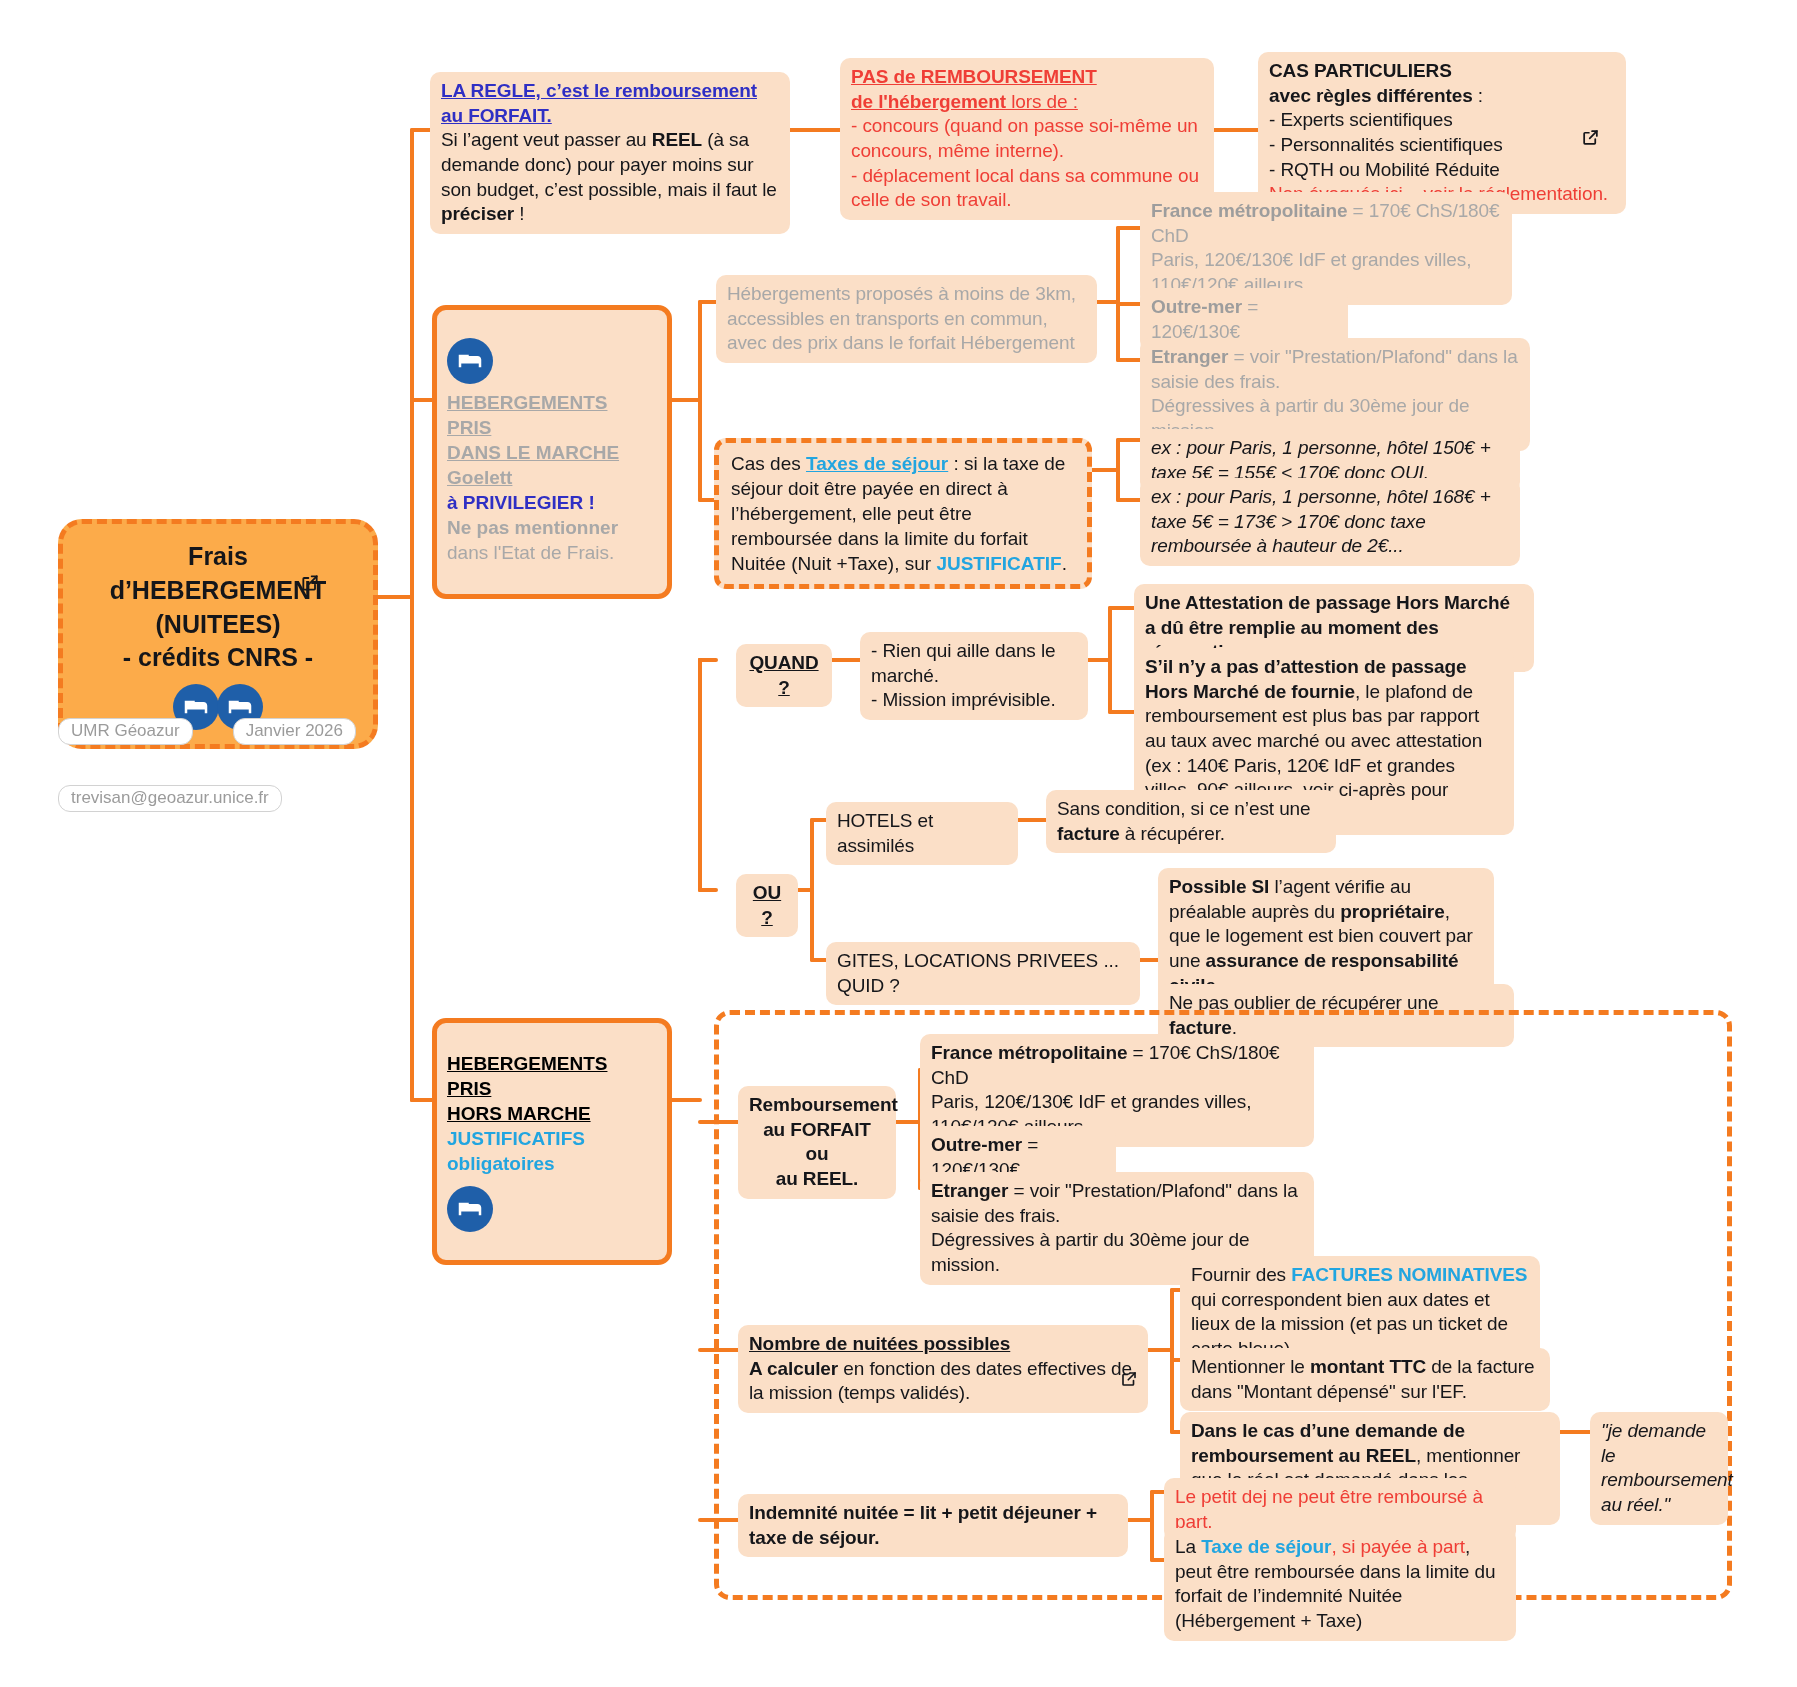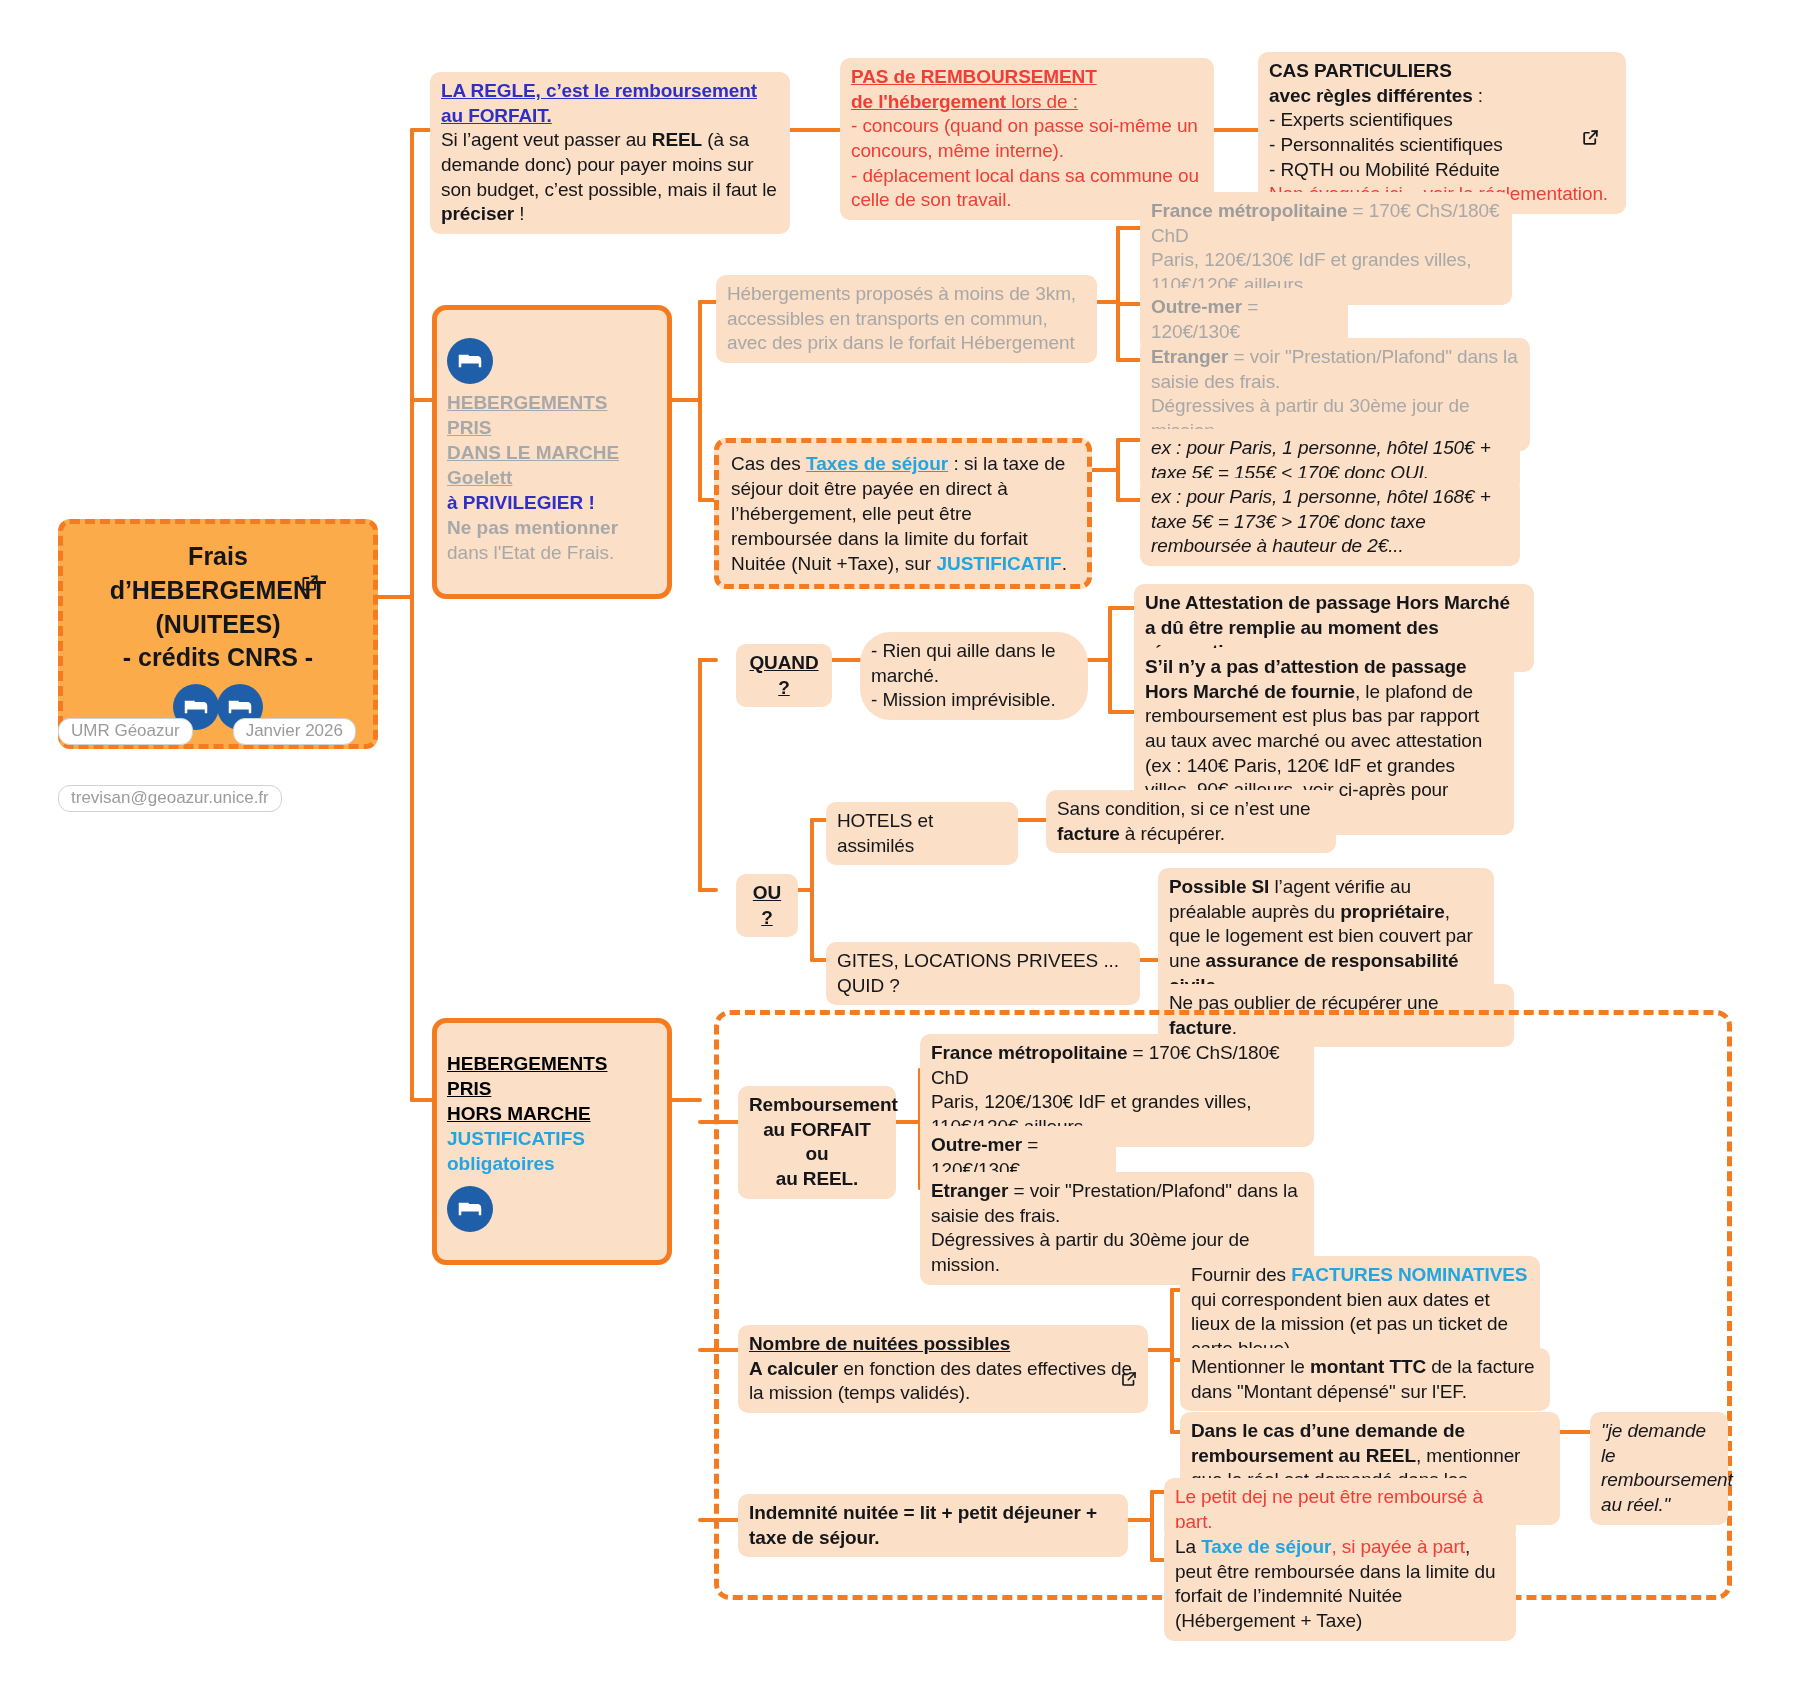--- a/index.html
+++ b/index.html
@@ -28,21 +28,21 @@
     padding: 7px 11px;
     font-size: 19px;
     line-height: 1.3;
     color: #15161a;
     letter-spacing: -0.1px;
   }
   .root {
     position: absolute;
     background: #fcab4a;
     border: 5px dashed #f47b20;
-    border-radius: 12px;
+    border-radius: 24px;
     text-align: center;
     padding: 16px 14px 14px 14px;
     font-weight: bold;
     font-size: 25px;
     line-height: 1.35;
     color: #15161a;
   }
   .branchbox {
     position: absolute;
     background: #fbdfc7;
@@ -294,21 +294,21 @@
     <div>ex : pour Paris, 1 personne, hôtel 150€ + taxe 5€ = 155€ &lt; 170€ donc OUI.</div>
   </div>
   <div class="node ital" style="left:1140px; top:478px; width:380px;">
     <div>ex : pour Paris, 1 personne, hôtel 168€ + taxe 5€ = 173€ &gt; 170€ donc taxe remboursée à hauteur de 2€...</div>
   </div>
 
   <div class="node" style="left:736px; top:644px; width:96px;">
     <div class="b u ctr">QUAND ?</div>
   </div>
 
-  <div class="node" style="left:860px; top:632px; width:228px;border-radius:31px;">
+  <div class="node" style="left:860px; top:632px; width:228px;">
     <div>- Rien qui aille dans le marché.</div>
     <div>- Mission imprévisible.</div>
   </div>
 
   <div class="node b" style="left:1134px; top:584px; width:400px;">
     <div> Une Attestation de passage Hors Marché a dû être remplie au moment des réservations.</div>
   </div>
 
   <div class="node" style="left:1134px; top:648px; width:380px;">
     <span class="b">S’il n’y a pas d’attestion de passage Hors Marché de fournie</span><span>, le plafond de remboursement est plus bas par rapport au taux avec marché ou avec attestation (ex : 140€ Paris, 120€ IdF et grandes villes, 90€ ailleurs, voir ci-après pour comparaison...)</span>

